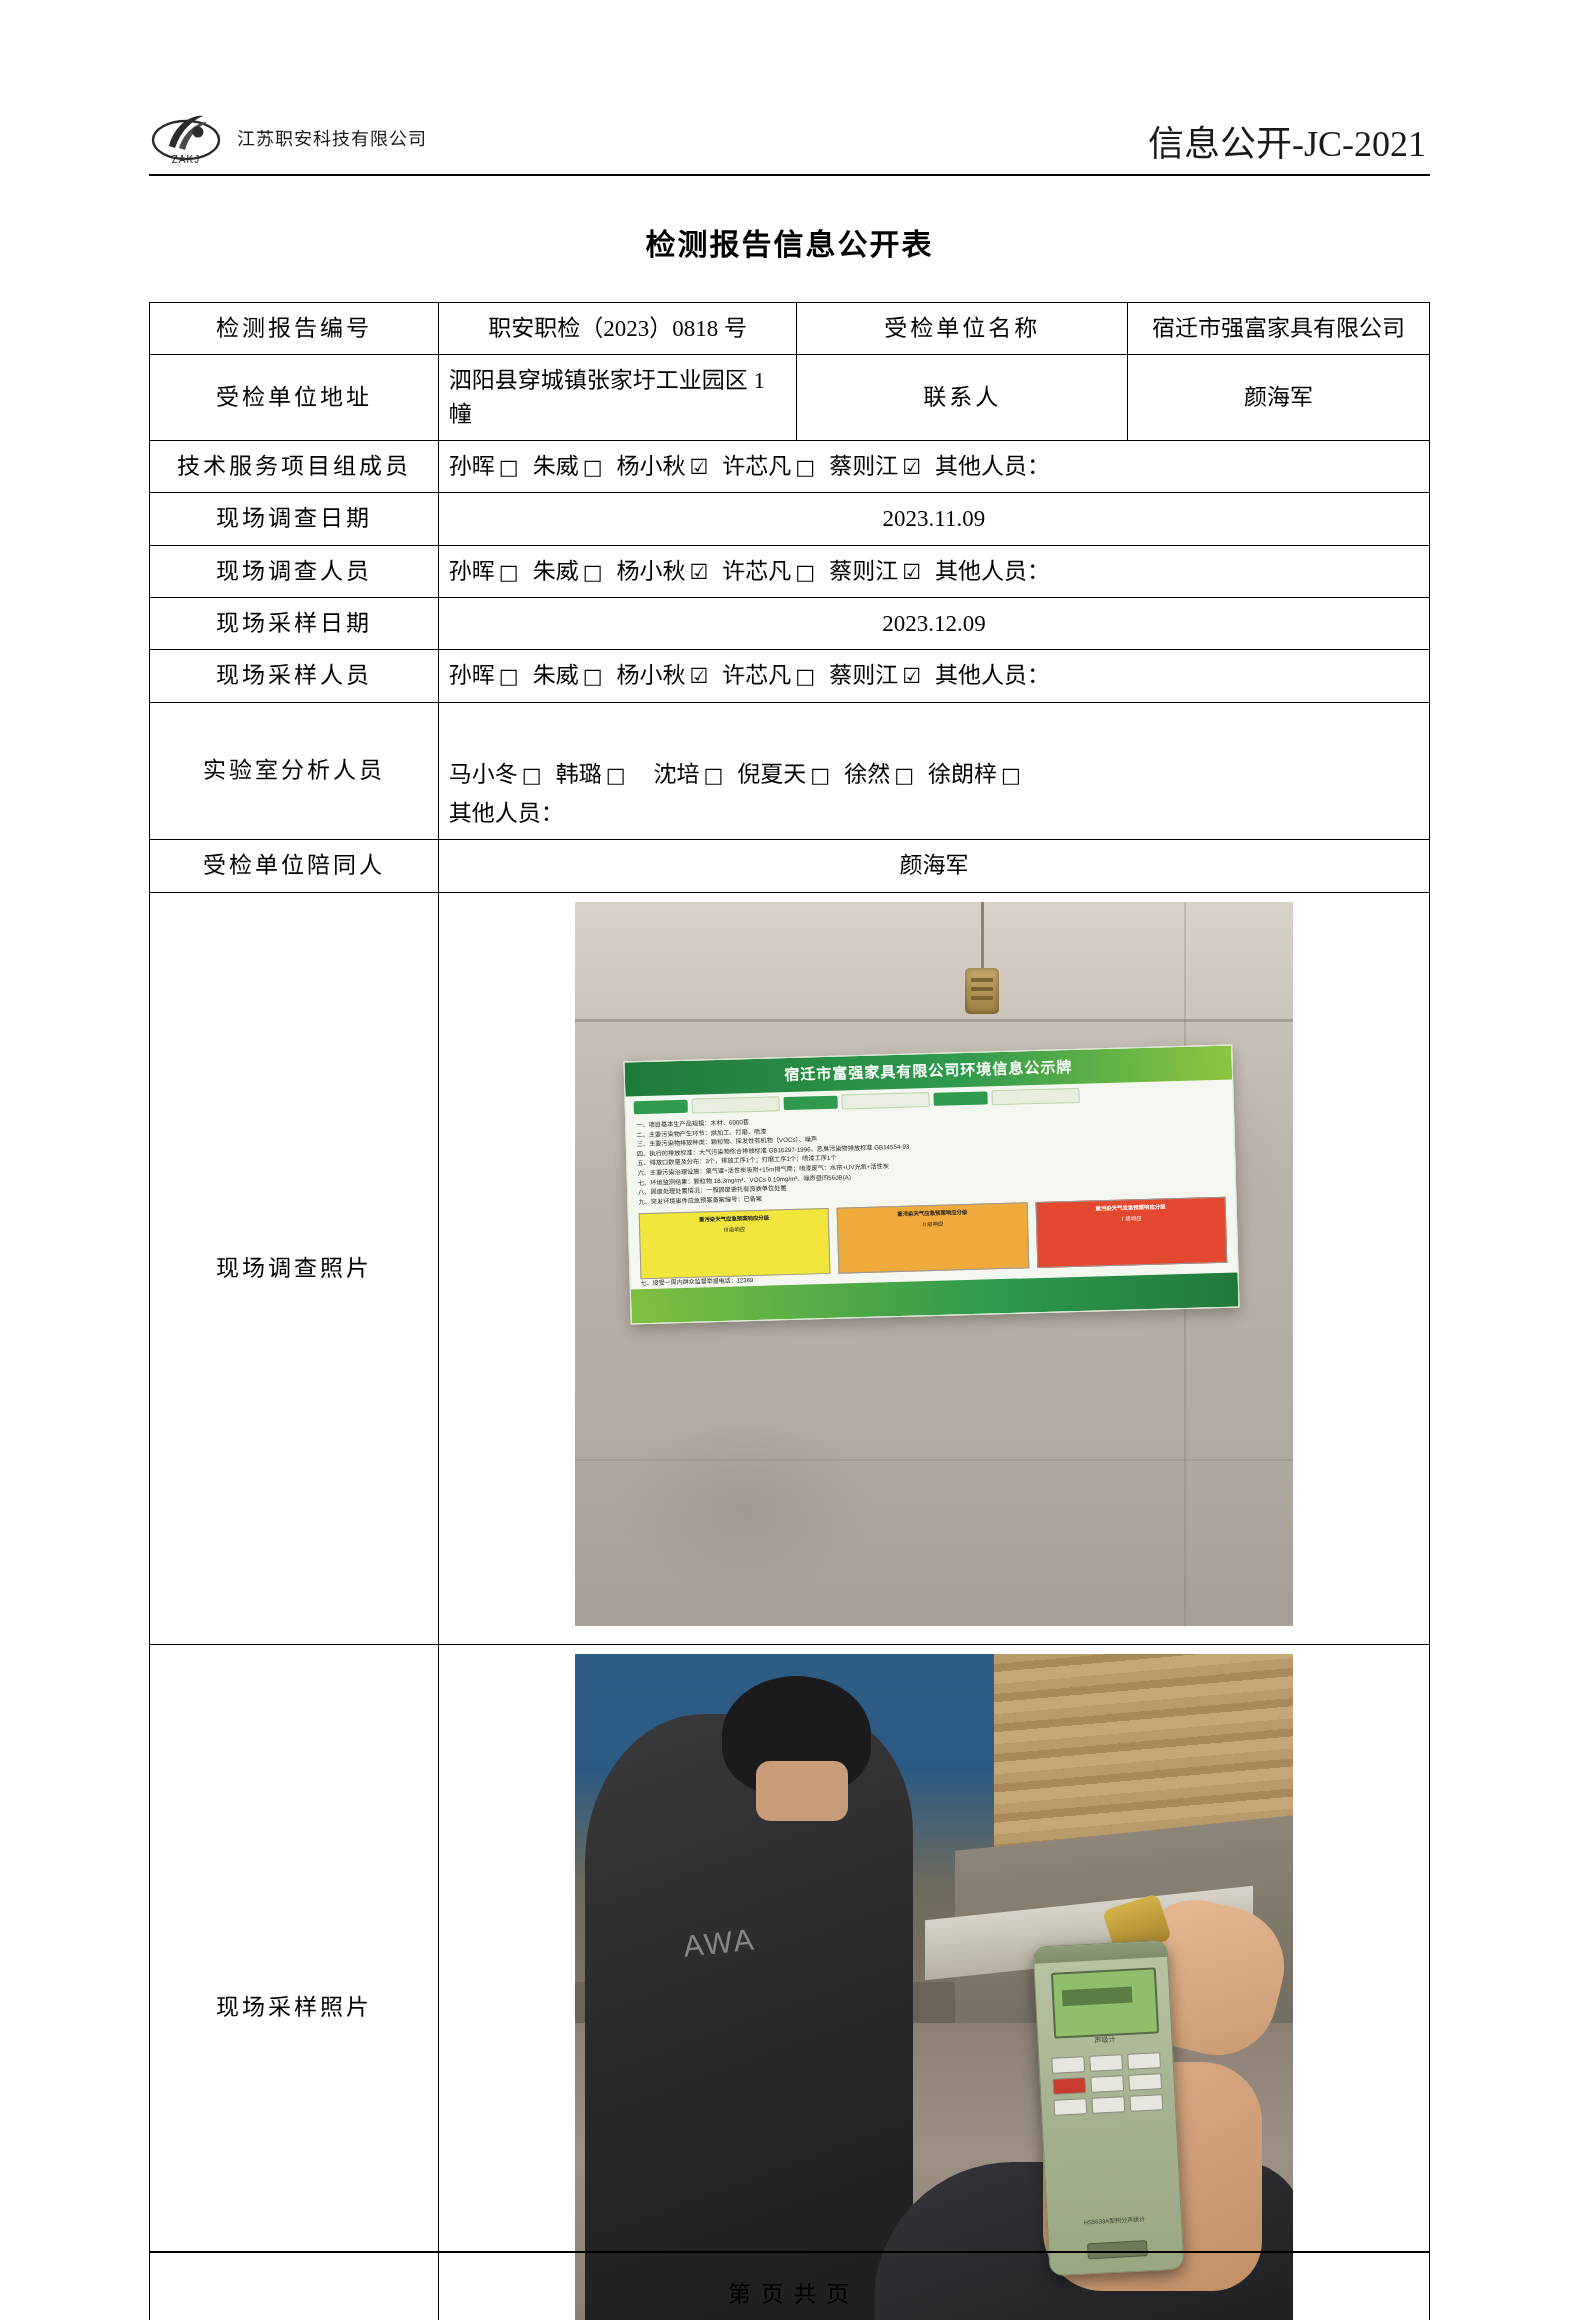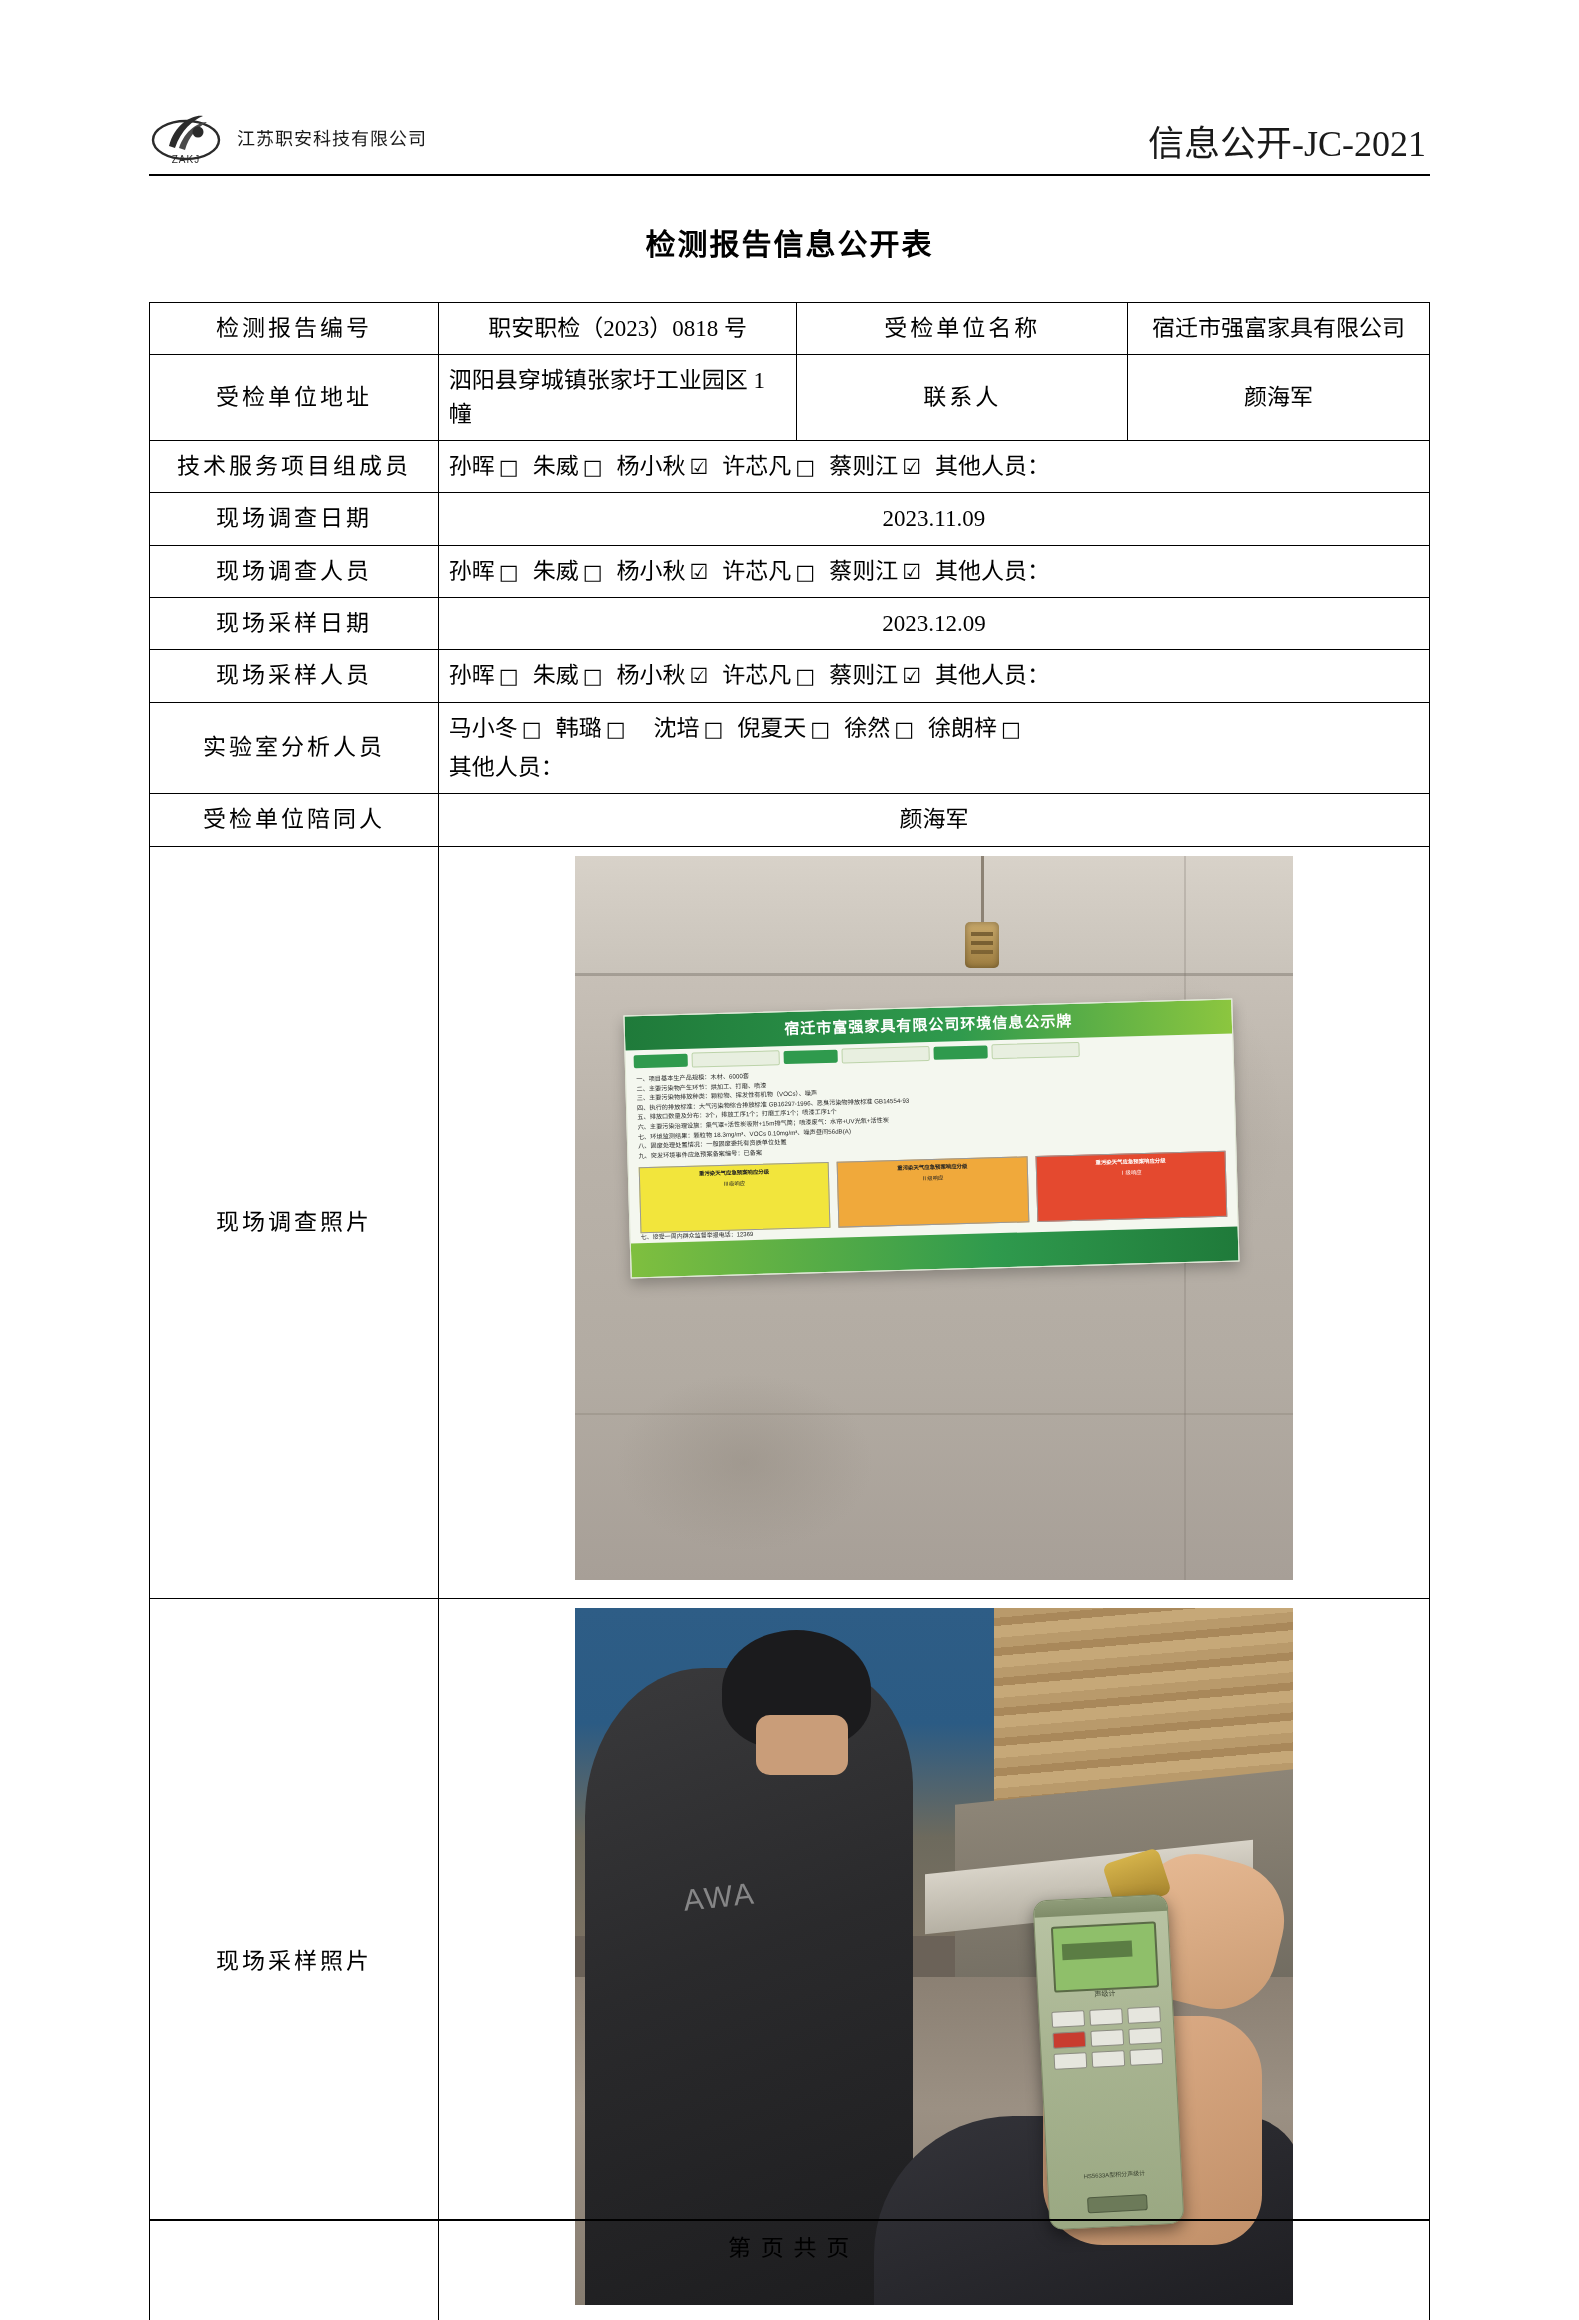--- a/index.html
+++ b/index.html
@@ -90,21 +90,21 @@
 
   .name-list {
     letter-spacing: 0px;
     white-space: nowrap;
     font-size: 23px;
   }
   .name-list .nm { margin-right: 4px; }
   .name-list .gap { display: inline-block; width: 14px; }
   .box { font-family: "DejaVu Sans", sans-serif; font-size: 21px; }
 
-  .lab-line-1 { white-space: nowrap; }
+  .lab-line-1 { white-space: nowrap; margin-top: 46px; }
   .lab-line-2 { margin-top: 6px; }
 
   
   .photo-cell {
     padding: 6px 4px;
     text-align: center;
   }
   .photo-frame {
     display: inline-block;
     line-height: 0;
@@ -369,21 +369,21 @@
     letter-spacing: 1px;
   }
   .footer {
     position: absolute;
     left: 149px;
     right: 149px;
     bottom: 147px;
     border-top: 2px solid #000;
     text-align: center;
     font-size: 23px;
-    padding-top: 8px;
+    padding-top: 22px;
     letter-spacing: 2px;
   }
 </style>
 </head>
 <body>
 
 <div class="page">
 
   <div class="doc-header">
     <div class="header-left">

